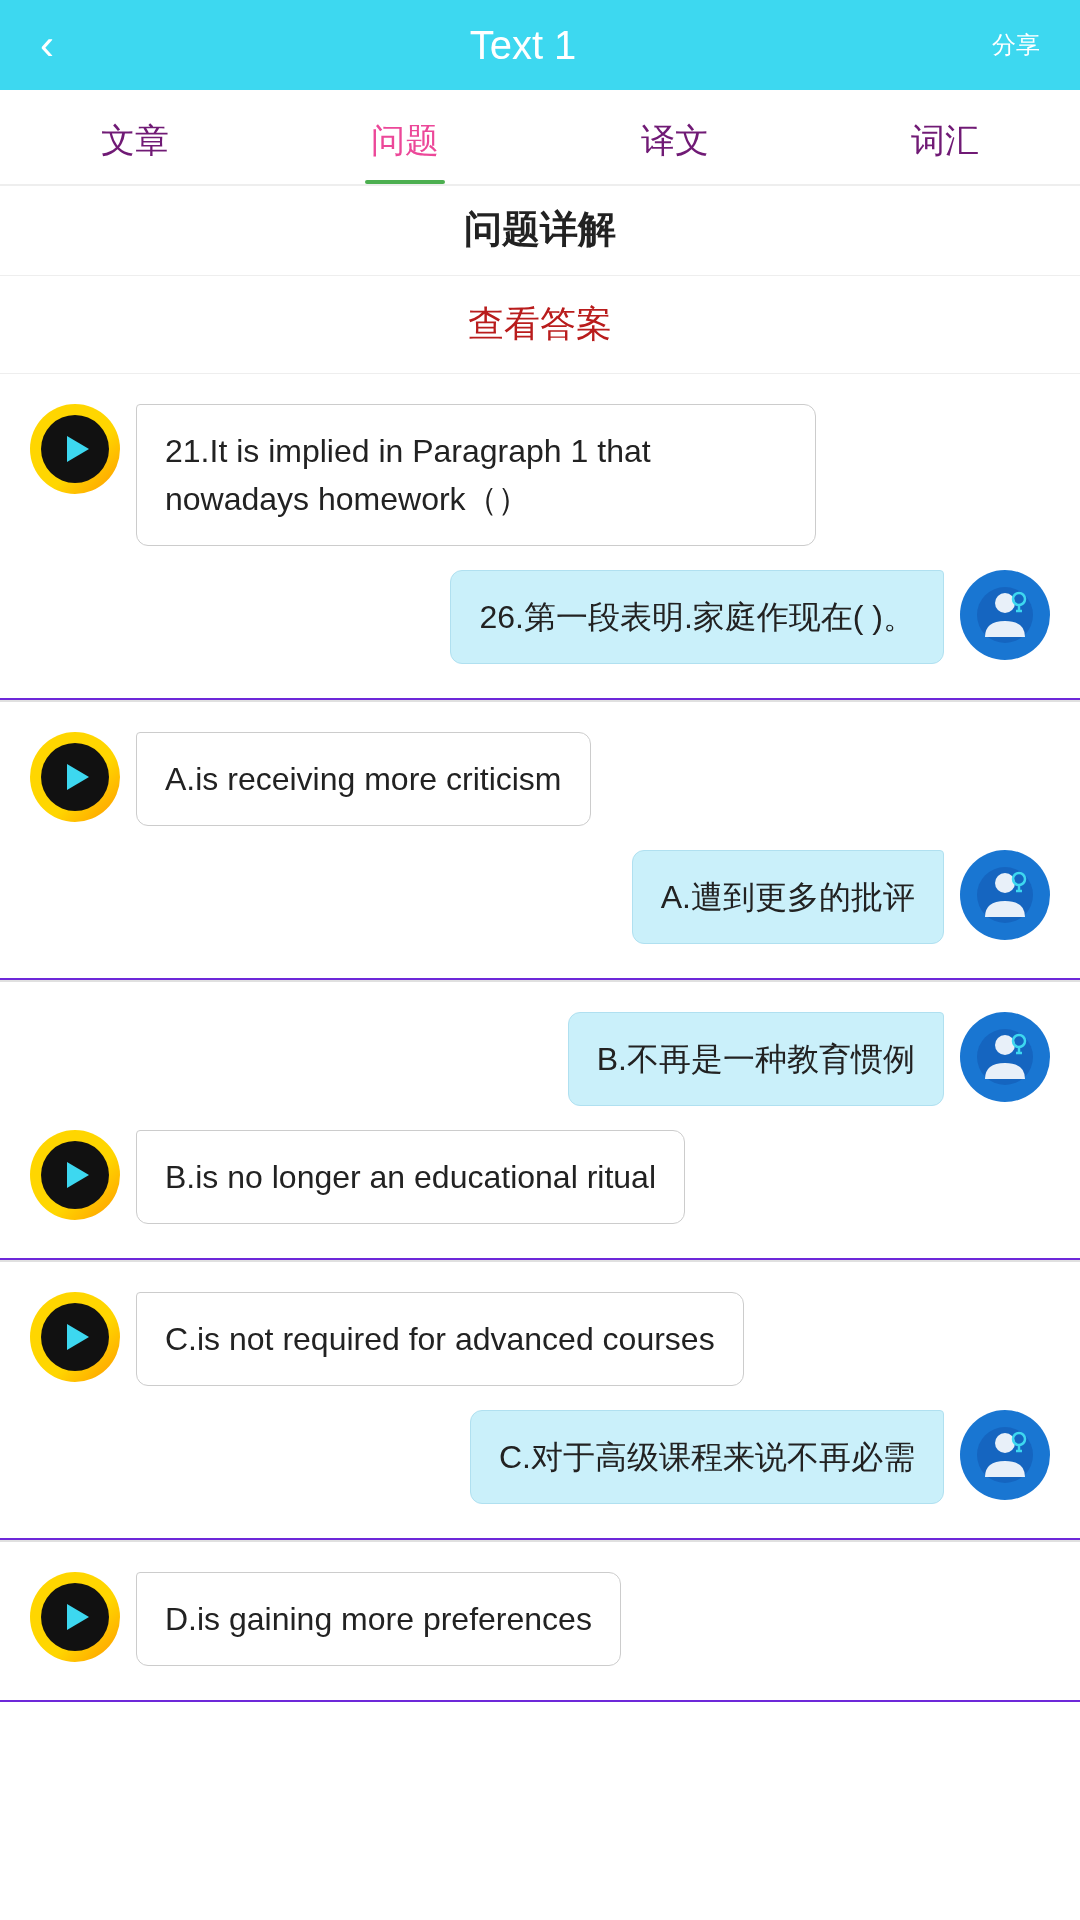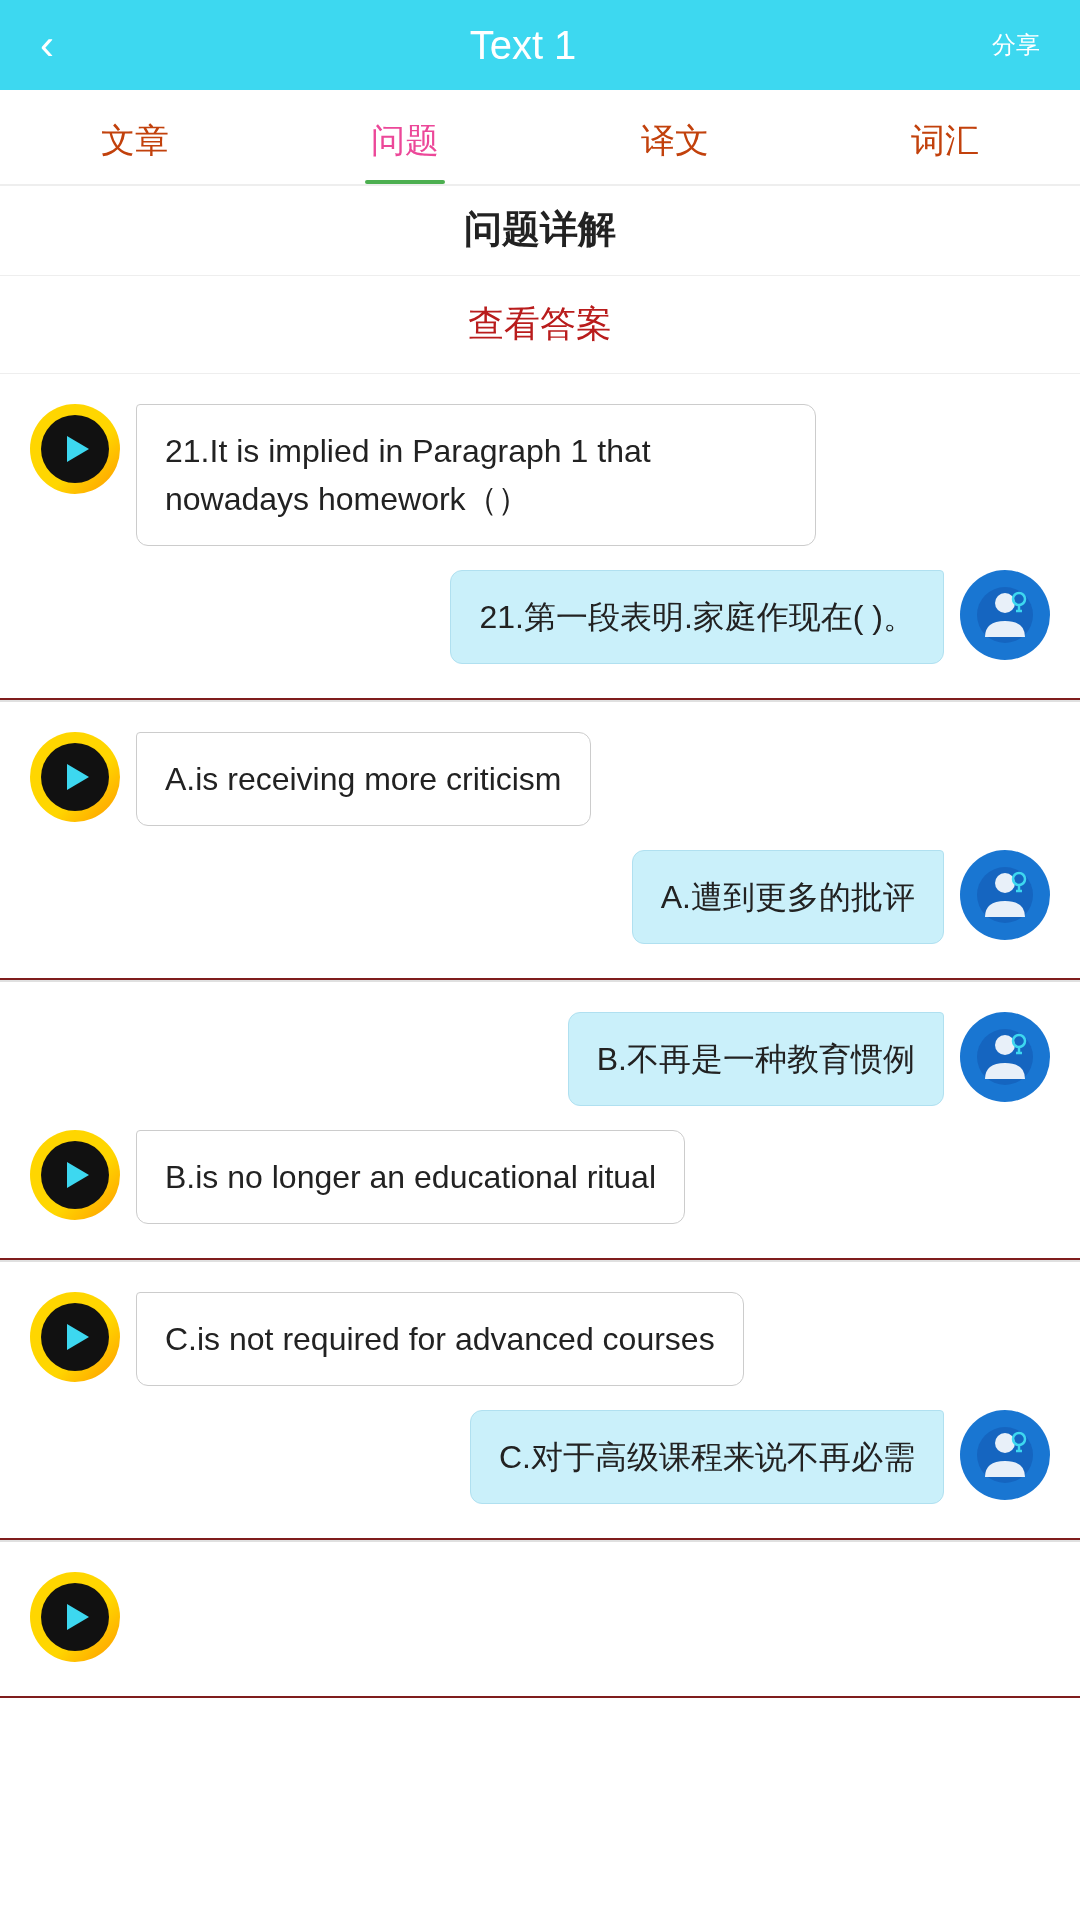--- a/index.html
+++ b/index.html
@@ -40,21 +40,21 @@
     .tabs {
       display: flex;
       border-bottom: 2px solid #eee;
       background: #fff;
     }
     .tab {
       flex: 1;
       text-align: center;
       padding: 28px 0 20px;
       font-size: 34px;
-      color: #c2410c;
+      color: #701a75;
       cursor: pointer;
       position: relative;
     }
     .tab.active {
       color: #ec4899;
     }
     .tab.active::after {
       content: '';
       position: absolute;
       bottom: 0;
@@ -86,21 +86,21 @@
     }
     .view-answer-btn {
       font-size: 36px;
       color: #b91c1c;
       cursor: pointer;
     }
 
     
     .chat-section {
       padding: 30px 30px 10px;
-      border-bottom: 2px solid #7f1d1d;
+      border-bottom: 2px solid #6d28d9;
     }
 
     .chat-row {
       display: flex;
       align-items: flex-start;
       margin-bottom: 24px;
     }
     .chat-row.right {
       flex-direction: row-reverse;
     }
@@ -228,21 +228,21 @@
       <svg class="user-icon-svg" viewBox="0 0 60 60">
         <circle cx="30" cy="30" r="28" fill="#1565C0"></circle>
         <circle cx="30" cy="18" r="10" fill="#fff" opacity="0.9"></circle>
         <path d="M10 52 Q10 36 30 36 Q50 36 50 52" fill="#fff" opacity="0.9"></path>
         <circle cx="44" cy="14" r="6" fill="none" stroke="#3DD8F0" stroke-width="2.5"></circle>
         <line x1="44" y1="20" x2="44" y2="26" stroke="#3DD8F0" stroke-width="2.5"></line>
         <line x1="41" y1="26" x2="47" y2="26" stroke="#3DD8F0" stroke-width="2.5"></line>
       </svg>
     </div>
     <div class="bubble right">
-      <span>21.第一段表明.家庭作现在( )。</span>
+      <span>26.第一段表明.家庭作现在( )。</span>
     </div>
   </div>
 </div>
 
 <div class="section-divider"></div>
 
 <div class="chat-section">
   <div class="chat-row">
     <div class="bot-avatar-outer">
       <div class="bot-avatar-mid">
@@ -335,15 +335,18 @@
 
 <div class="section-divider"></div>
 
 <div class="chat-section">
   <div class="chat-row">
     <div class="bot-avatar-outer">
       <div class="bot-avatar-mid">
         <div class="bot-play-triangle"></div>
       </div>
     </div>
+    <div class="bubble left">
+      <span>D.is gaining more preferences</span>
+    </div>
   </div>
 
 </div>
 
 </body></html>

